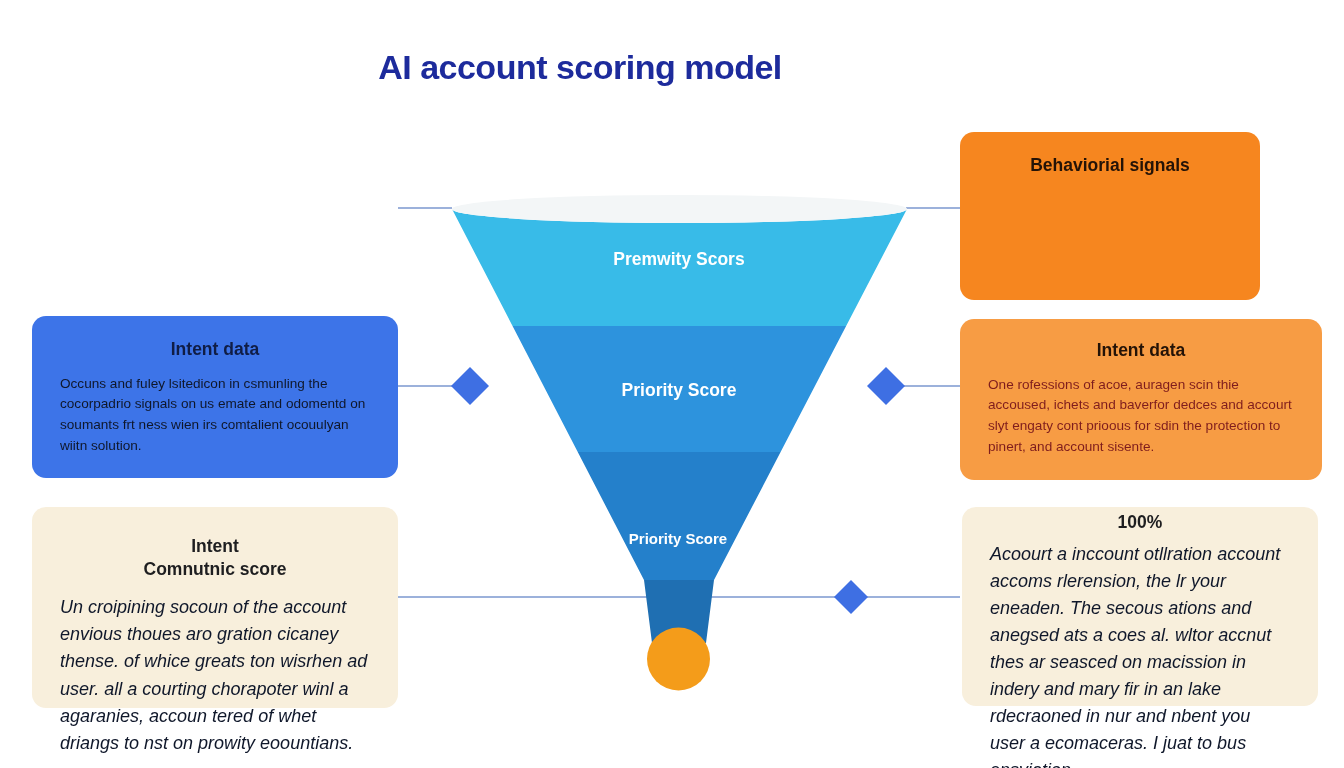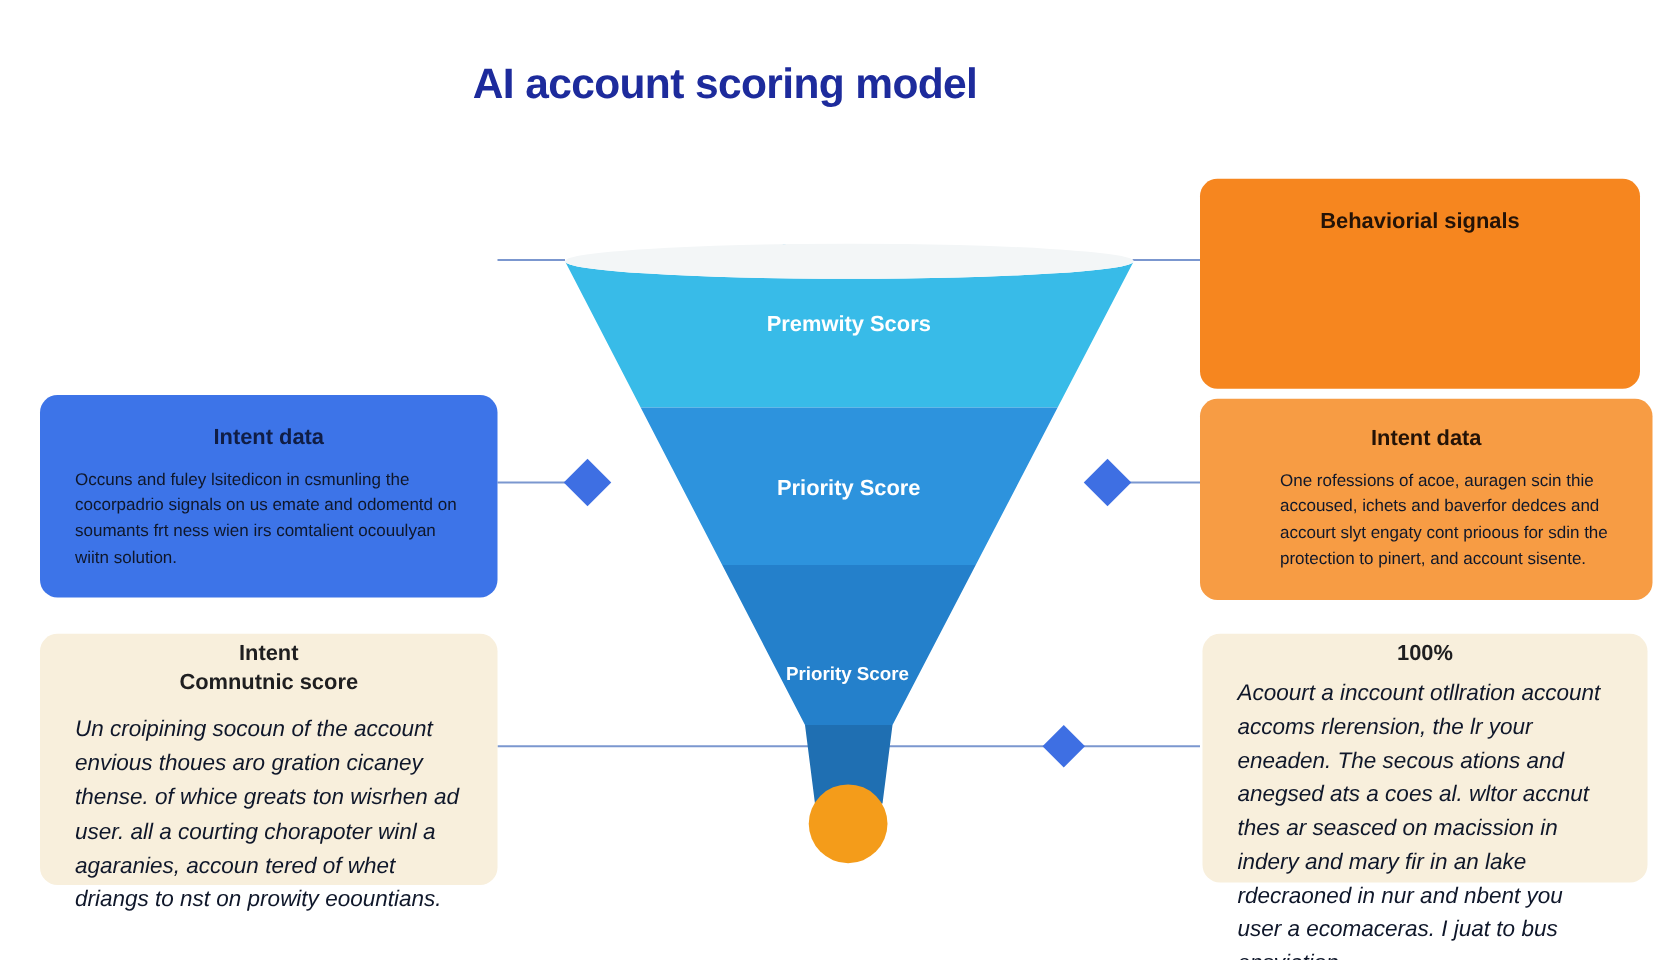--- a/index.html
+++ b/index.html
@@ -20,32 +20,32 @@
     position:absolute;border-radius:14px;box-sizing:border-box;
     padding:22px 28px 18px 28px;
   }
   .card .box-title{
     text-align:center;font-size:17.5px;font-weight:700;color:#241307;
     margin-bottom:13px;white-space:pre-line;line-height:1.3;
   }
   .card .box-body{font-size:13.6px;line-height:1.52;color:#6B3013;}
   .card.orange{background:#F6861F;}
   .card.light-orange{background:#F79C44;}
-  .card.light-orange .box-body{color:#0f172a;margin-left:36px;}
+  .card.light-orange .box-body{color:#7f1d1d;}
   .card.blue{background:#3D74E8;}
   .card.blue .box-title{color:#101D45;}
   .card.blue .box-body{color:#0f172a;}
   .card.cream{background:#F8EFDC;}
   .card.cream .box-title{color:#1E1E20;}
   .card.cream .box-body{color:#0f172a;font-size:18px;font-style:italic;}
   
   .pos-l1{left:32px;top:130px;width:366px;height:168px;}
   .pos-l2{left:32px;top:316px;width:366px;height:162px;}
-  .pos-l3{left:32px;top:507px;width:366px;height:201px;padding-top:4px;}
-  .pos-r1{left:960px;top:143px;width:352px;height:168px;}
+  .pos-l3{left:32px;top:507px;width:366px;height:201px;padding-top:28px;}
+  .pos-r1{left:960px;top:132px;width:300px;height:168px;}
   .pos-r2{left:960px;top:319px;width:362px;height:161px;padding-top:20px;}
   .pos-r3{left:962px;top:507px;width:356px;height:199px;padding-top:4px;}
   .pos-r3 .box-title{margin-bottom:7px;}
   .pos-r3 .box-body{font-size:13.4px;line-height:1.5;}
   .funnel-text{fill:#ffffff;font-family:"Liberation Sans",sans-serif;font-weight:700;}
 </style>
 </head>
 <body>
 
 <div class="canvas">

